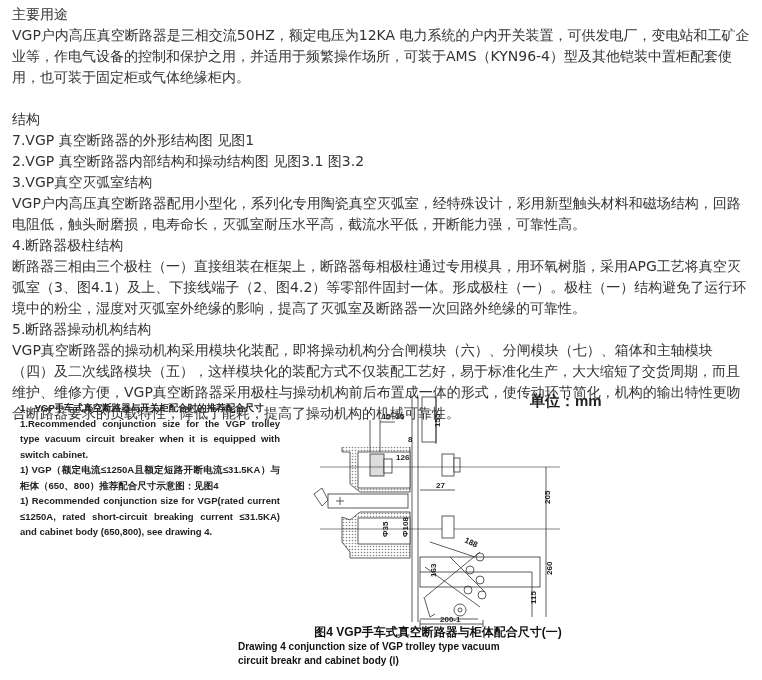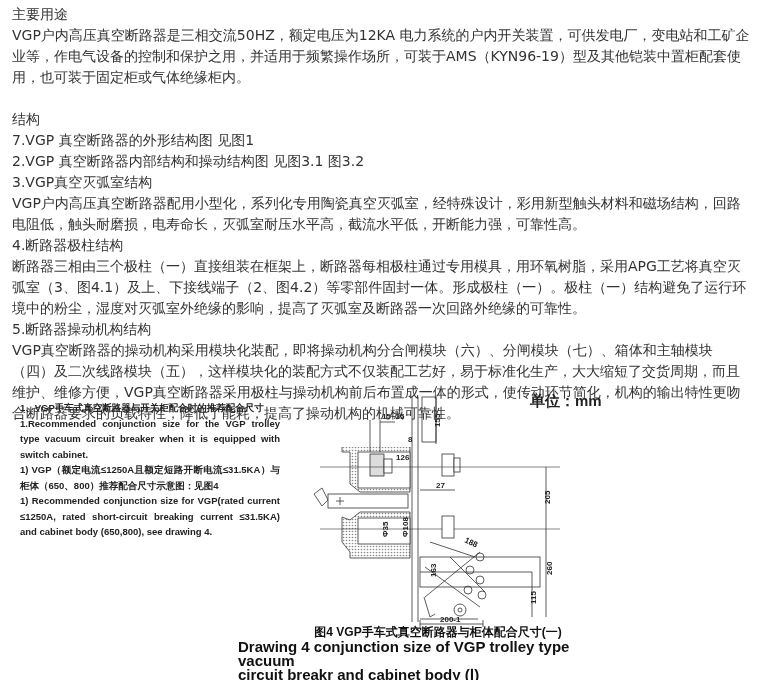--- a/index.html
+++ b/index.html
@@ -7,29 +7,29 @@
          font-family: "DejaVu Sans", "Liberation Sans", sans-serif; color: #333333; }
   .article { position: absolute; left: 12px; top: 4px; width: 740px; font-size: 14px; line-height: 21px; }
   .article p { margin: 0; }
   .gap { height: 21px; }
   .figure { position: absolute; left: 0; top: 392px; width: 762px; height: 288px; }
   .fig-notes { position: absolute; left: 20px; top: 8px; width: 260px; font-size: 9.5px; line-height: 15.5px; font-weight: bold; color: #222; font-family: "Liberation Sans", sans-serif; text-align: justify; }
   .unit { position: absolute; left: 530px; top: 0px; font-size: 15px; font-weight: bold; color: #222; font-family: "Liberation Sans", sans-serif; }
   .drawing { position: absolute; left: 300px; top: 0; width: 300px; height: 240px; }
   .caption { position: absolute; left: 238px; top: 232px; width: 360px; font-family: "Liberation Sans", sans-serif; font-weight: bold; color: #111; }
   .caption .cn { font-size: 12px; line-height: 16px; text-align: center; padding-left: 40px; }
-  .caption .en { font-size: 15px; line-height: 14px; }
+  .caption .en { font-size: 10px; line-height: 14px; }
   .dim { font-family: "Liberation Sans", sans-serif; font-size: 8px; fill: #222; font-weight: bold; }
 </style>
 </head>
 <body>
 
 <div class="article">
   <p>主要用途</p>
-  <p>VGP户内高压真空断路器是三相交流50HZ，额定电压为12KA 电力系统的户内开关装置，可供发电厂，变电站和工矿企业等，作电气设备的控制和保护之用，并适用于频繁操作场所，可装于AMS（KYN96-19）型及其他铠装中置柜配套使用，也可装于固定柜或气体绝缘柜内。</p>
+  <p>VGP户内高压真空断路器是三相交流50HZ，额定电压为12KA 电力系统的户内开关装置，可供发电厂，变电站和工矿企业等，作电气设备的控制和保护之用，并适用于频繁操作场所，可装于AMS（KYN96-4）型及其他铠装中置柜配套使用，也可装于固定柜或气体绝缘柜内。</p>
   <div class="gap"></div>
   <p>结构</p>
   <p>7.VGP 真空断路器的外形结构图 见图1</p>
   <p>2.VGP 真空断路器内部结构和操动结构图 见图3.1 图3.2</p>
   <p>3.VGP真空灭弧室结构</p>
   <p>VGP户内高压真空断路器配用小型化，系列化专用陶瓷真空灭弧室，经特殊设计，彩用新型触头材料和磁场结构，回路电阻低，触头耐磨损，电寿命长，灭弧室耐压水平高，截流水平低，开断能力强，可靠性高。</p>
   <p>4.断路器极柱结构</p>
   <p>断路器三相由三个极柱（一）直接组装在框架上，断路器每相极柱通过专用模具，用环氧树脂，采用APG工艺将真空灭弧室（3、图4.1）及上、下接线端子（2、图4.2）等零部件固封一体。形成极柱（一）。极柱（一）结构避免了运行环境中的粉尘，湿度对灭弧室外绝缘的影响，提高了灭弧室及断路器一次回路外绝缘的可靠性。</p>
   <p>5.断路器操动机构结构</p>
   <p>VGP真空断路器的操动机构采用模块化装配，即将操动机构分合闸模块（六）、分闸模块（七）、箱体和主轴模块（四）及二次线路模块（五），这样模块化的装配方式不仅装配工艺好，易于标准化生产，大大缩短了交货周期，而且维护、维修方便，VGP真空断路器采用极柱与操动机构前后布置成一体的形式，使传动环节简化，机构的输出特性更吻合断路器要求的负载特性，降低了能耗，提高了操动机构的机械可靠性。</p>

